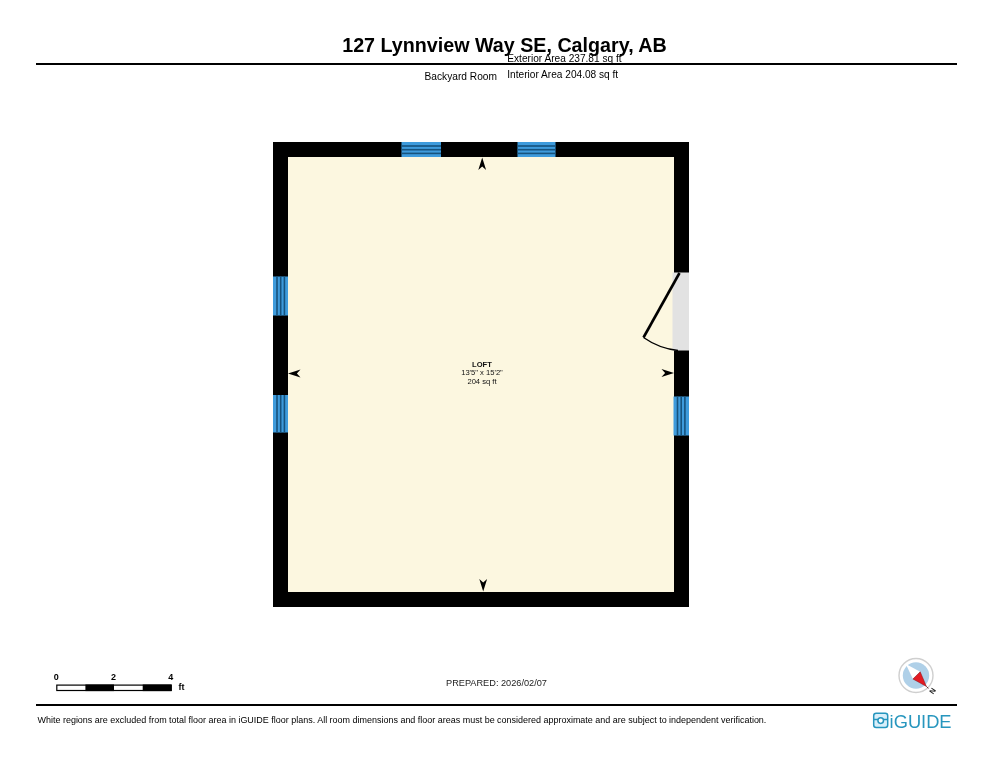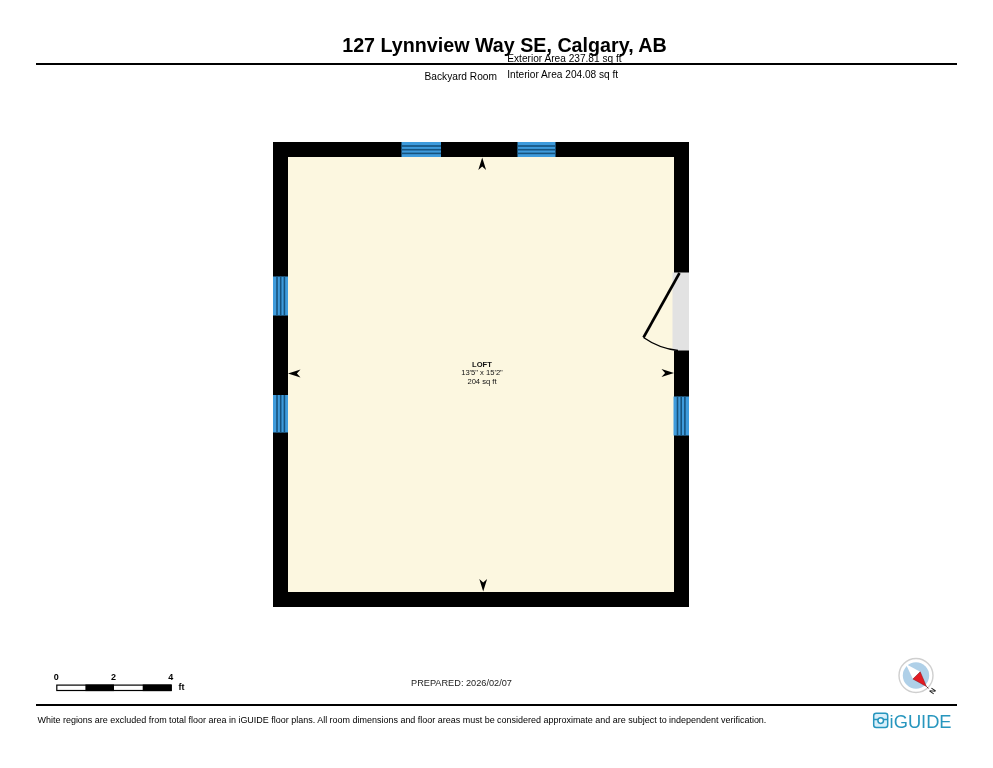--- a/index.html
+++ b/index.html
@@ -3,21 +3,21 @@
 <meta charset="utf-8">
 <style>
   html,body{margin:0;padding:0;}
   body{width:993px;height:768px;position:relative;background:#ffffff;
        font-family:"Liberation Sans", sans-serif;overflow:hidden;}
   .abs{position:absolute;}
   #title{top:33.9px;left:8px;width:993px;text-align:center;font-size:19.7px;font-weight:bold;color:#000;}
   #hrule{top:63px;left:35.7px;width:921.6px;height:2.3px;background:#000;}
   #roomname{top:68.5px;left:0;width:497px;text-align:right;font-size:10.2px;font-weight:normal;color:#000;line-height:15.6px;}
   #areas{top:51px;left:507.3px;font-size:10.15px;color:#000;line-height:15.6px;}
-  #prepared{top:678.3px;left:0;width:923px;text-align:center;font-size:9.2px;color:#222;}
+  #prepared{top:678.3px;left:0;width:993px;text-align:center;font-size:9.2px;color:#222;}
   #footline{top:704px;left:35.7px;width:921.6px;height:1.9px;background:#000;}
   #foottext{top:715px;left:37.5px;font-size:8.97px;color:#000;}
   #logo{top:710px;left:871px;}
 </style>
 </head>
 <body>
   <div class="abs" id="title">127 Lynnview Way SE, Calgary, AB</div>
   <div class="abs" id="hrule"></div>
   <div class="abs" id="roomname">Backyard Room</div>
   <div class="abs" id="areas">Exterior Area 237.81 sq ft<br>Interior Area 204.08 sq ft</div>

